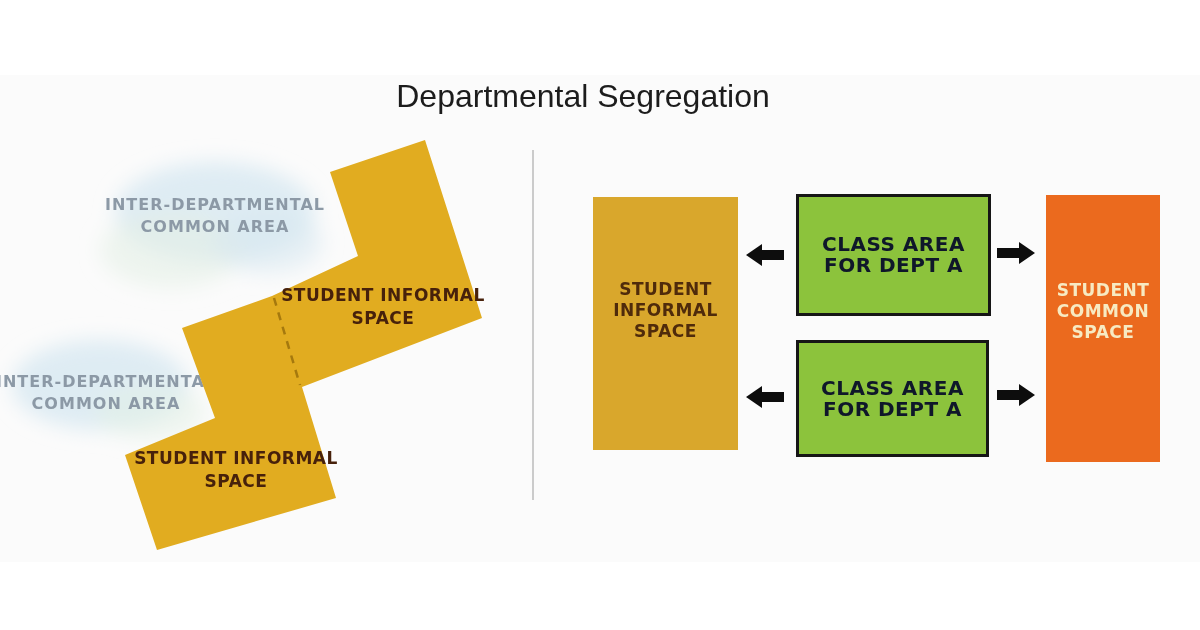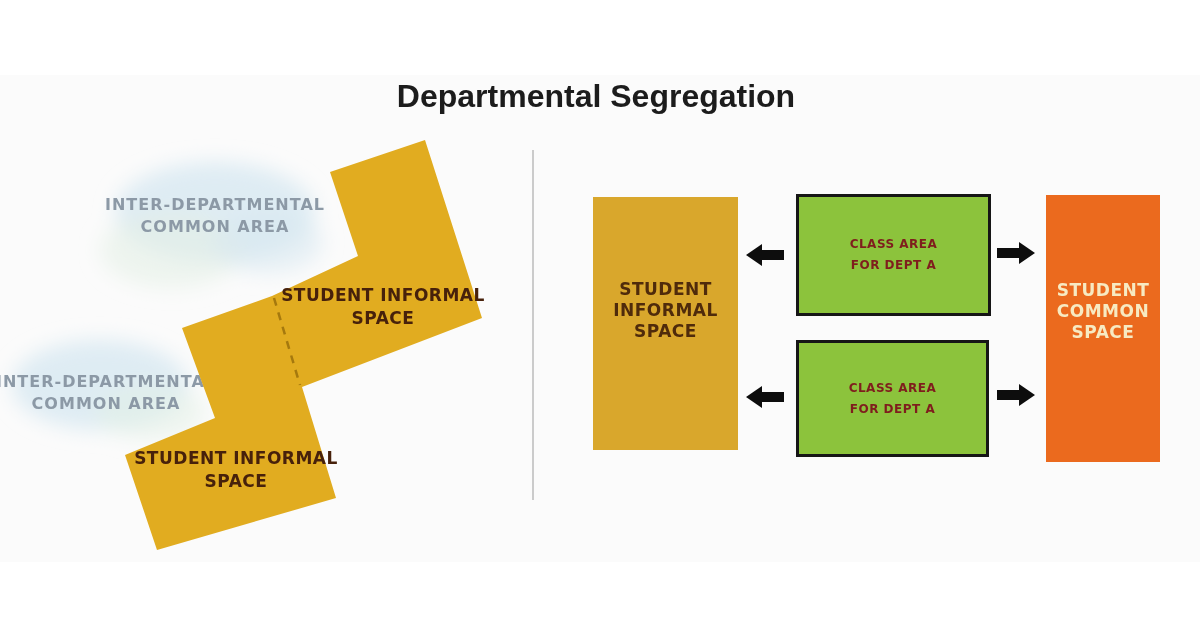--- a/index.html
+++ b/index.html
@@ -6,24 +6,24 @@
   body{
     width:1200px;height:630px;position:relative;overflow:hidden;
     background:#ffffff;
     font-family:"DejaVu Sans", sans-serif;
   }
   .stage-bg{
     position:absolute;left:0;top:75px;width:1200px;height:487px;
     background:#fbfbfb;
   }
   .page-title{
-    position:absolute;left:196px;top:78px;width:800px;
+    position:absolute;left:183px;top:78px;width:800px;
     text-align:center;
     font-family:"Liberation Sans", sans-serif;
-    font-weight:bold;font-size:32px;color:#1c1c1c;
+    font-weight:normal;font-size:32px;color:#1c1c1c;
   }
   .left-svg{position:absolute;left:0;top:0;}
   .svg-common-text{
     font:bold 16px "DejaVu Sans", sans-serif;
     letter-spacing:1px;text-anchor:middle;
   }
   .svg-space-label{
     font:bold 17px "DejaVu Sans", sans-serif;
     letter-spacing:.5px;text-anchor:middle;
   }
@@ -37,22 +37,22 @@
     text-align:center;font-weight:bold;box-sizing:border-box;
   }
   .box .line{display:block;}
   .informal-box{
     left:593px;top:197px;width:145px;height:253px;
     background:#d9a72c;color:#4f2b0b;
     font-size:17px;line-height:21px;letter-spacing:.5px;
     padding-bottom:26px;
   }
   .class-box{
-    background:#8cc33c;border:3px solid #161616;color:#7f1d1d;
-    font-size:12px;line-height:21px;letter-spacing:.5px;
+    background:#8cc33c;border:3px solid #161616;color:#0f172a;
+    font-size:20px;line-height:21px;letter-spacing:.5px;
   }
   .class-box-1{left:796px;top:194px;width:195px;height:122px;}
   .class-box-2{left:796px;top:340px;width:193px;height:117px;}
   .formal-box{
     left:1046px;top:195px;width:114px;height:267px;
     background:#eb6a1e;color:#f7eac2;
     font-size:17px;line-height:21px;letter-spacing:.5px;
     padding-bottom:34px;
   }
   .arrow{position:absolute;width:38px;height:24px;}

